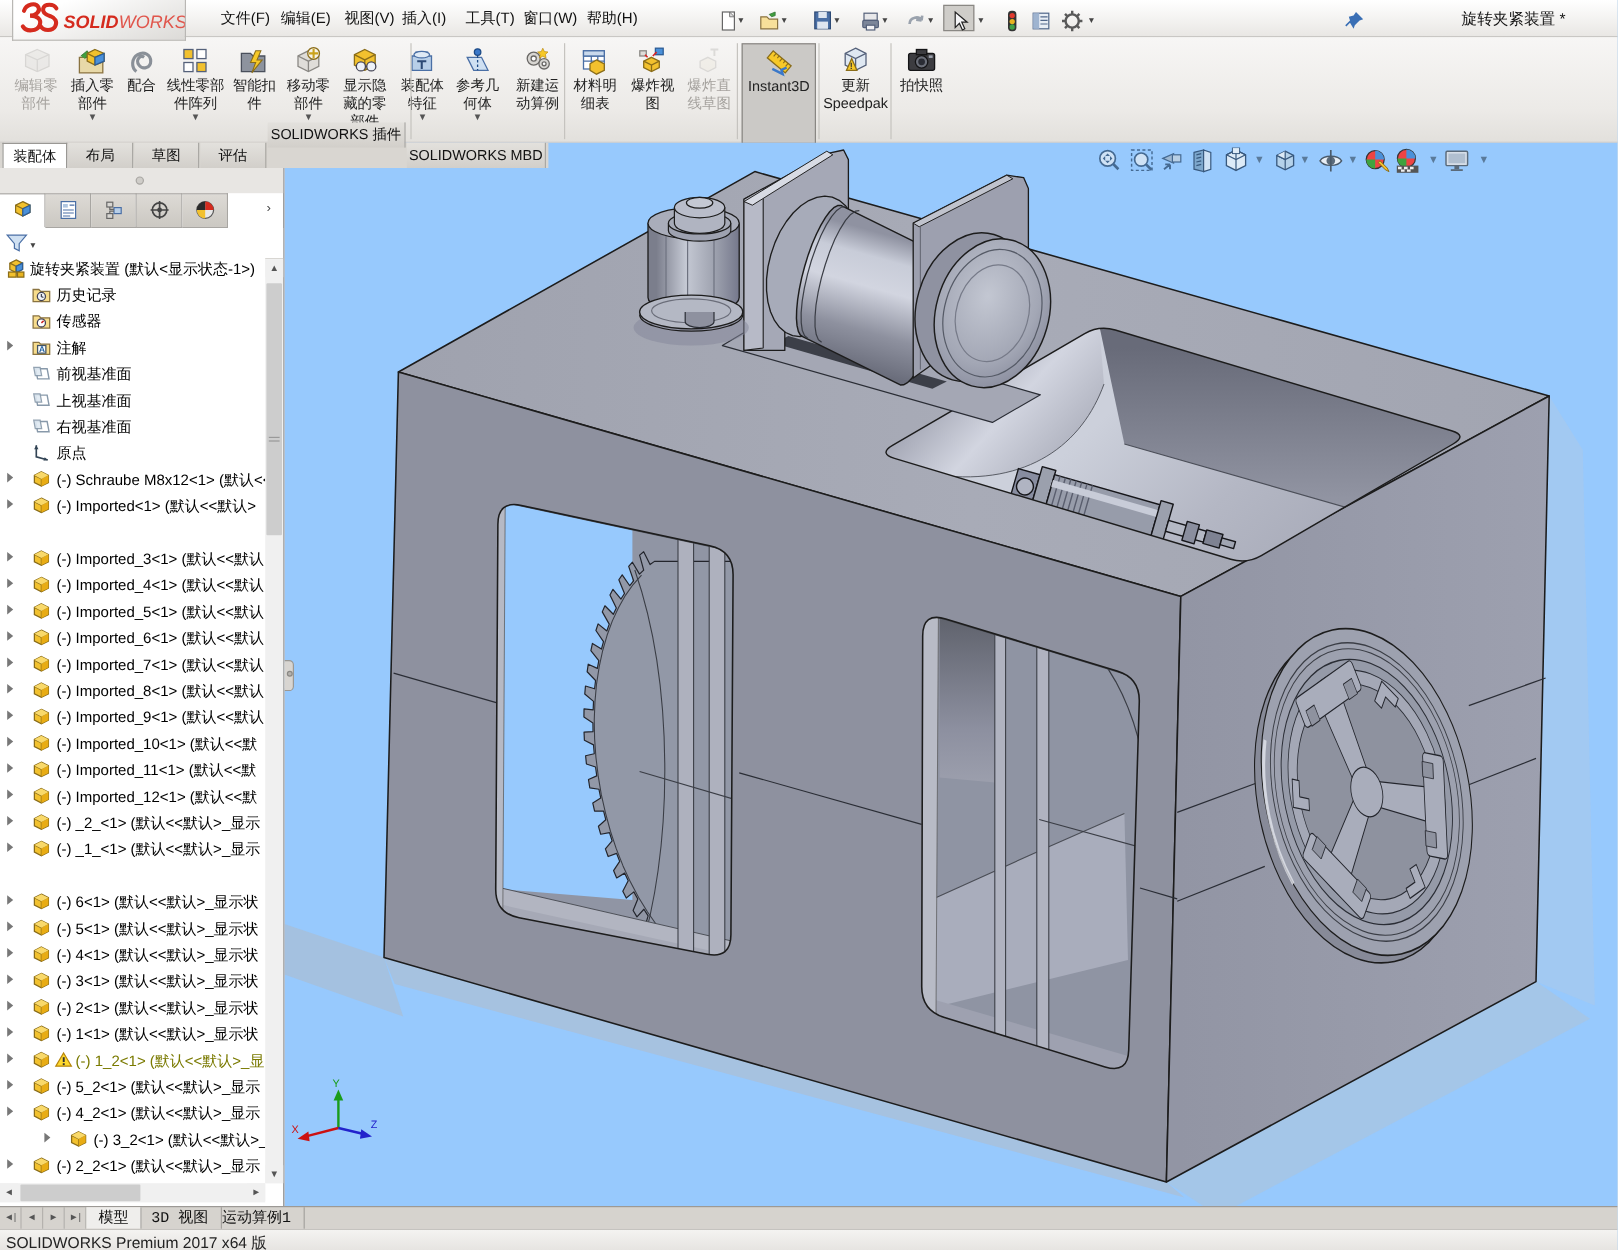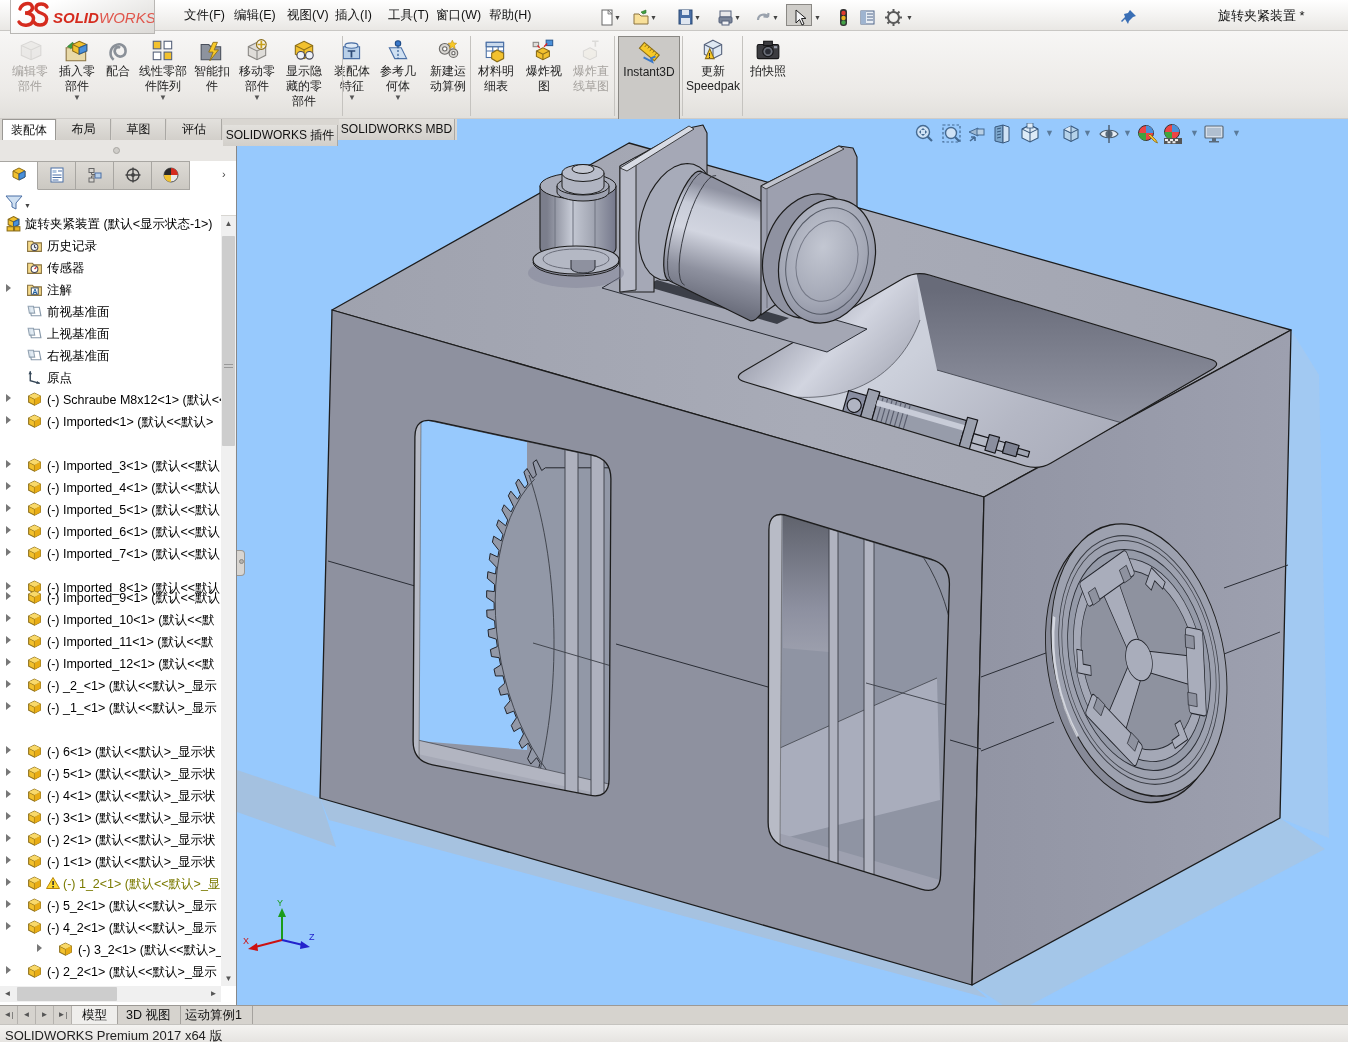--- a/index.html
+++ b/index.html
@@ -22,21 +22,21 @@
 #filterrow{left:0;top:50px;width:236px;height:26px;background:#ffffff;border-bottom:1px solid #d8d6d2;}
 #tree{left:0;top:73px;width:221px;height:773px;overflow:hidden;background:#fff;}
 .trow{position:absolute;left:0;width:260px;height:22px;font-size:12.5px;color:#000;white-space:nowrap;}
 .trow .tx{position:absolute;top:3px;}
 .tarr{position:absolute;top:5px;width:0;height:0;border-left:5px solid #777;border-top:4px solid transparent;border-bottom:4px solid transparent;}
 #vscroll{left:221px;top:76px;width:15px;height:770px;background:#f0f0f0;}
 #hscroll{left:0;top:846px;width:221px;height:16px;background:#f0f0f0;}
 .sbtn{position:absolute;width:15px;height:15px;background:#f0f0f0;color:#555;font-size:8px;text-align:center;line-height:15px;}
 .sthumb{position:absolute;background:#cdcdcd;border-radius:1px;}
 #bottabs{left:0;top:1005px;width:1348px;height:19px;background:#d6d3ce;border-top:1px solid #9c9995;}
-.btab{position:absolute;top:0;height:18px;font-size:12.5px;color:#111;text-align:center;line-height:18px;border-right:1px solid #a5a29e;padding:0 10px;}
+.btab{position:absolute;top:0;height:18px;font-size:12.5px;color:#111;text-align:center;line-height:18px;border-right:1px solid #a5a29e;padding:0 10px;font-family:Liberation Mono, monospace;}
 .btab.act{background:#efeeec;}
 #statusbar{left:0;top:1024px;width:1348px;height:18px;background:linear-gradient(#f4f3f1,#e6e4e1);border-top:1px solid #c5c3bf;font-size:13px;color:#222;}
 #viewport{left:237px;top:119px;width:1111px;height:886px;background:#97c9fd;}
 .qi{position:absolute;top:8px;}
 </style></head><body>
 <div id="menubar" class="abs"></div>
 <div id="logo" class="abs"><svg width="143" height="32" viewBox="0 0 143 32">
       <g fill="none" stroke="#d52b1e" stroke-width="3.4" stroke-linecap="round">
         <path d="M9,9 C11,3 19,2 21,6 C23,10 18,13 14,13 C20,13 24,16 22,21 C20,26 11,27 8,22"></path>
         <path d="M36,7 C34,3 26,3 25,7 C24,11 28,12.5 31,13.5 C35,15 37,18 35,22 C33,26 25,26 23,22"></path>
@@ -267,21 +267,21 @@
 <div class="abs" style="left:342px;top:36px;width:1px;height:80px;background:#c5c3bf;"></div>
 <div class="abs" style="left:470px;top:36px;width:1px;height:80px;background:#c5c3bf;"></div>
 <div class="abs" style="left:614px;top:36px;width:1px;height:80px;background:#c5c3bf;"></div>
 <div class="abs" style="left:682px;top:36px;width:1px;height:80px;background:#c5c3bf;"></div>
 <div class="abs" style="left:742px;top:36px;width:1px;height:80px;background:#c5c3bf;"></div>
 <div id="tabrow" class="abs"></div>
 <div class="vtab act" style="left:2px;width:54px;top:119px;z-index:6;">装配体</div>
 <div class="vtab " style="left:57px;width:54px;top:119px;z-index:6;">布局</div>
 <div class="vtab " style="left:112px;width:54px;top:119px;z-index:6;">草图</div>
 <div class="vtab " style="left:167px;width:55px;top:119px;z-index:6;">评估</div>
-<div class="vtab " style="left:223px;width:115px;top:125px;z-index:6;">SOLIDWORKS 插件</div>
+<div class="vtab " style="left:223px;width:115px;top:102px;z-index:6;">SOLIDWORKS 插件</div>
 <div class="vtab " style="left:339px;width:116px;top:119px;z-index:6;">SOLIDWORKS MBD</div>
 <div id="lpanel" class="abs">
     <div class="abs" style="left:0;top:0;width:236px;height:21px;background:#e8e6e3;"></div>
     <div class="abs" style="left:113px;top:7px;width:7px;height:7px;border-radius:50%;background:#cfcdc9;border:1px solid #a8a6a2;"></div>
     <div class="ptab act" style="left:0px;">
       <svg width="18" height="18" viewBox="0 0 18 18" style="display:block;margin:4px auto;">
         <path d="M9 2 L15 5 L15 11 L9 14 L3 11 L3 5 Z" fill="#f2c12e" stroke="#8a6d1a"></path>
         <path d="M3 5 L9 8 L15 5 M9 8 L9 14" stroke="#8a6d1a" fill="none"></path>
         <path d="M9 8 L15 5 L15 11 L9 14 Z" fill="#4a90d9" stroke="#2d5d96"></path>
       </svg>
@@ -449,21 +449,21 @@
       <div class="trow" style="top:330px;">
         <div class="tarr" style="left:6px;"></div>
         <svg class="abs" style="left:26px;top:2px;" width="17" height="17" viewBox="0 0 16 16">
           <path d="M8 2 L13.5 4.8 L13.5 10.5 L8 13.3 L2.5 10.5 L2.5 4.8 Z" fill="#f2c12e" stroke="#8a6d1a"></path>
           <path d="M2.5 4.8 L8 7.6 L13.5 4.8 M8 7.6 L8 13.3" stroke="#8a6d1a" fill="none"></path>
           <path d="M8 7.6 L13.5 4.8 L13.5 10.5 L8 13.3 Z" fill="#e8ac14"></path>
           <path d="M8 2 L13.5 4.8 L8 7.6 L2.5 4.8 Z" fill="#f9d96a"></path>
         </svg>
         <div class="tx" style="left:47px;">(-) Imported_7&lt;1&gt; (默认&lt;&lt;默认</div>
       </div>
-      <div class="trow" style="top:352px;margin-top:12px;">
+      <div class="trow" style="top:352px;">
         <div class="tarr" style="left:6px;"></div>
         <svg class="abs" style="left:26px;top:2px;" width="17" height="17" viewBox="0 0 16 16">
           <path d="M8 2 L13.5 4.8 L13.5 10.5 L8 13.3 L2.5 10.5 L2.5 4.8 Z" fill="#f2c12e" stroke="#8a6d1a"></path>
           <path d="M2.5 4.8 L8 7.6 L13.5 4.8 M8 7.6 L8 13.3" stroke="#8a6d1a" fill="none"></path>
           <path d="M8 7.6 L13.5 4.8 L13.5 10.5 L8 13.3 Z" fill="#e8ac14"></path>
           <path d="M8 2 L13.5 4.8 L8 7.6 L2.5 4.8 Z" fill="#f9d96a"></path>
         </svg>
         <div class="tx" style="left:47px;">(-) Imported_8&lt;1&gt; (默认&lt;&lt;默认</div>
       </div>
       <div class="trow" style="top:374px;">

